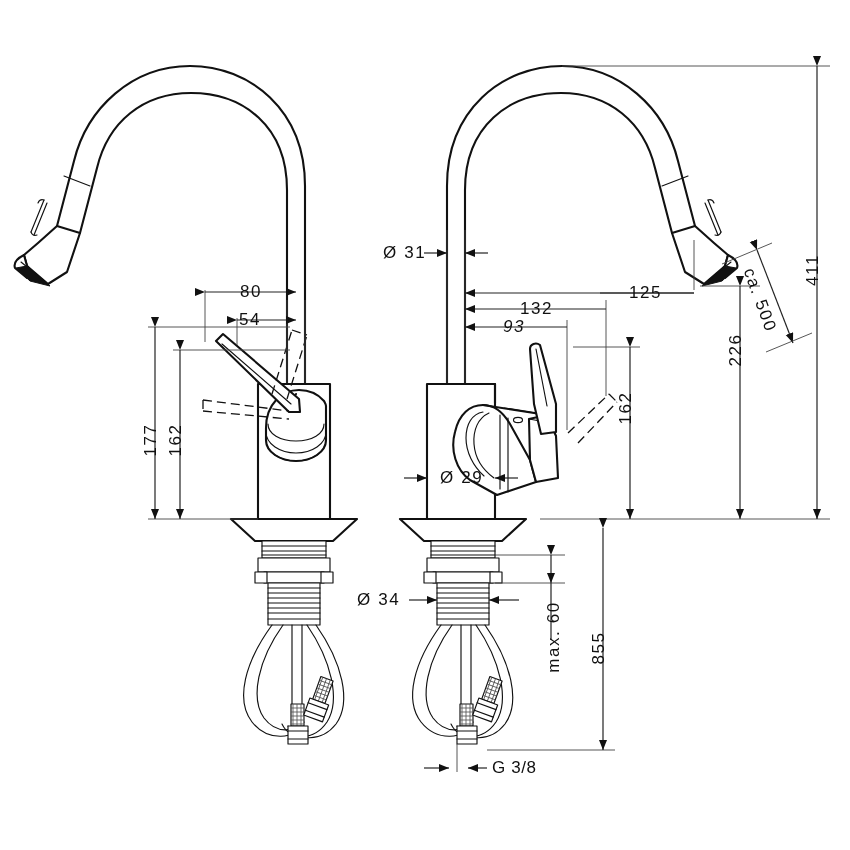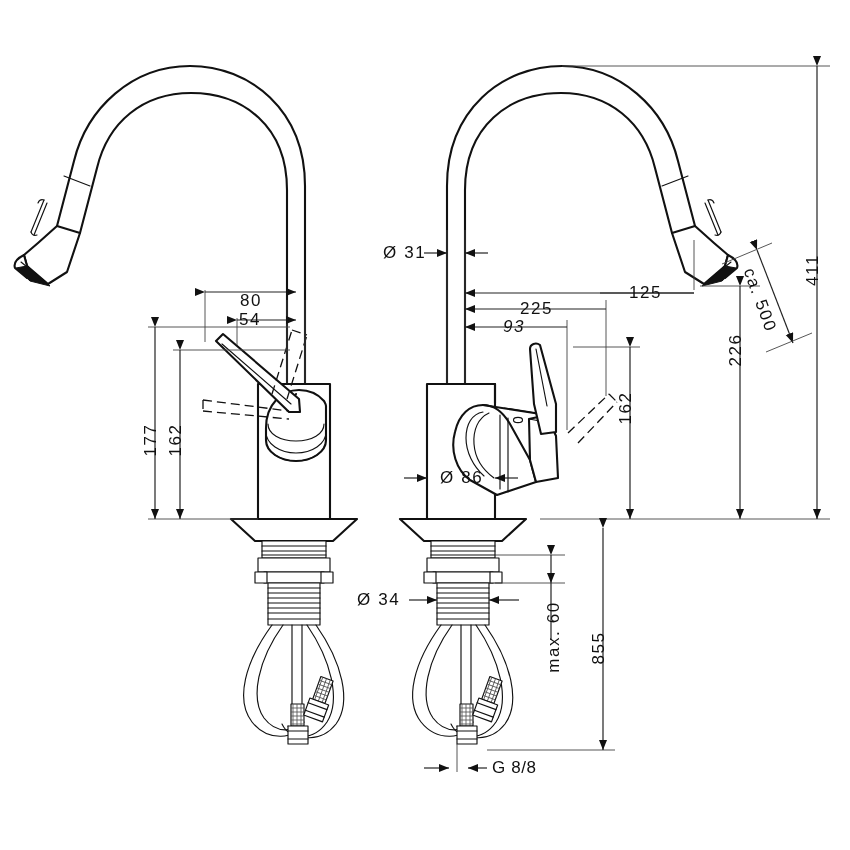--- a/index.html
+++ b/index.html
@@ -361,47 +361,47 @@
 
       <g>
         <path class="dim" d="M424,768 L449,768" marker-end="url(#ar)"></path>
         <path class="dim" d="M487,768 L468,768" marker-end="url(#ar)"></path>
         <path class="ext" d="M457,744 L457,772"></path>
       </g>
     </g>
 
   </svg>
 
-  <div class="dimtext" style="left:240px;top:292px;">80</div>
+  <div class="dimtext" style="left:240px;top:283px;">80</div>
 
   <div class="dimtext" style="left:239px;top:311px;">54</div>
 
   <div class="dimtext vert" style="left:150px;top:440px;transform:rotate(-90deg) translate(-50%,-50%);">177</div>
 
   <div class="dimtext vert" style="left:175px;top:440px;transform:rotate(-90deg) translate(-50%,-50%);">162</div>
 
   <div class="dimtext" style="left:383px;top:244px;">Ø 31</div>
 
   <div class="dimtext" style="left:629px;top:284px;">125</div>
 
-  <div class="dimtext" style="left:520px;top:300px;">225</div>
+  <div class="dimtext" style="left:520px;top:300px;">132</div>
 
   <div class="dimtext" style="left:503px;top:318px;font-style:italic;">93</div>
 
   <div class="dimtext vert" style="left:625px;top:408px;transform:rotate(-90deg) translate(-50%,-50%);">162</div>
 
-  <div class="dimtext" style="left:440px;top:469px;">Ø 86</div>
+  <div class="dimtext" style="left:440px;top:469px;">Ø 29</div>
 
   <div class="dimtext vert" style="left:735px;top:350px;transform:rotate(-90deg) translate(-50%,-50%);">226</div>
 
   <div class="dimtext vert" style="left:812px;top:270px;transform:rotate(-90deg) translate(-50%,-50%);">411</div>
 
   <div class="dimtext vert" style="left:760px;top:300px;transform:rotate(-290deg) translate(-50%,-50%);">ca. 500</div>
 
   <div class="dimtext" style="left:357px;top:591px;">Ø 34</div>
 
   <div class="dimtext vert" style="left:553px;top:637px;transform:rotate(-90deg) translate(-50%,-50%);">max. 60</div>
 
   <div class="dimtext vert" style="left:598px;top:648px;transform:rotate(-90deg) translate(-50%,-50%);">855</div>
 
-  <div class="dimtext" style="left:492px;top:759px;letter-spacing:0.6px;">G 8/8</div>
+  <div class="dimtext" style="left:492px;top:759px;letter-spacing:0.6px;">G 3/8</div>
 
 </div>
 
 </body></html>

